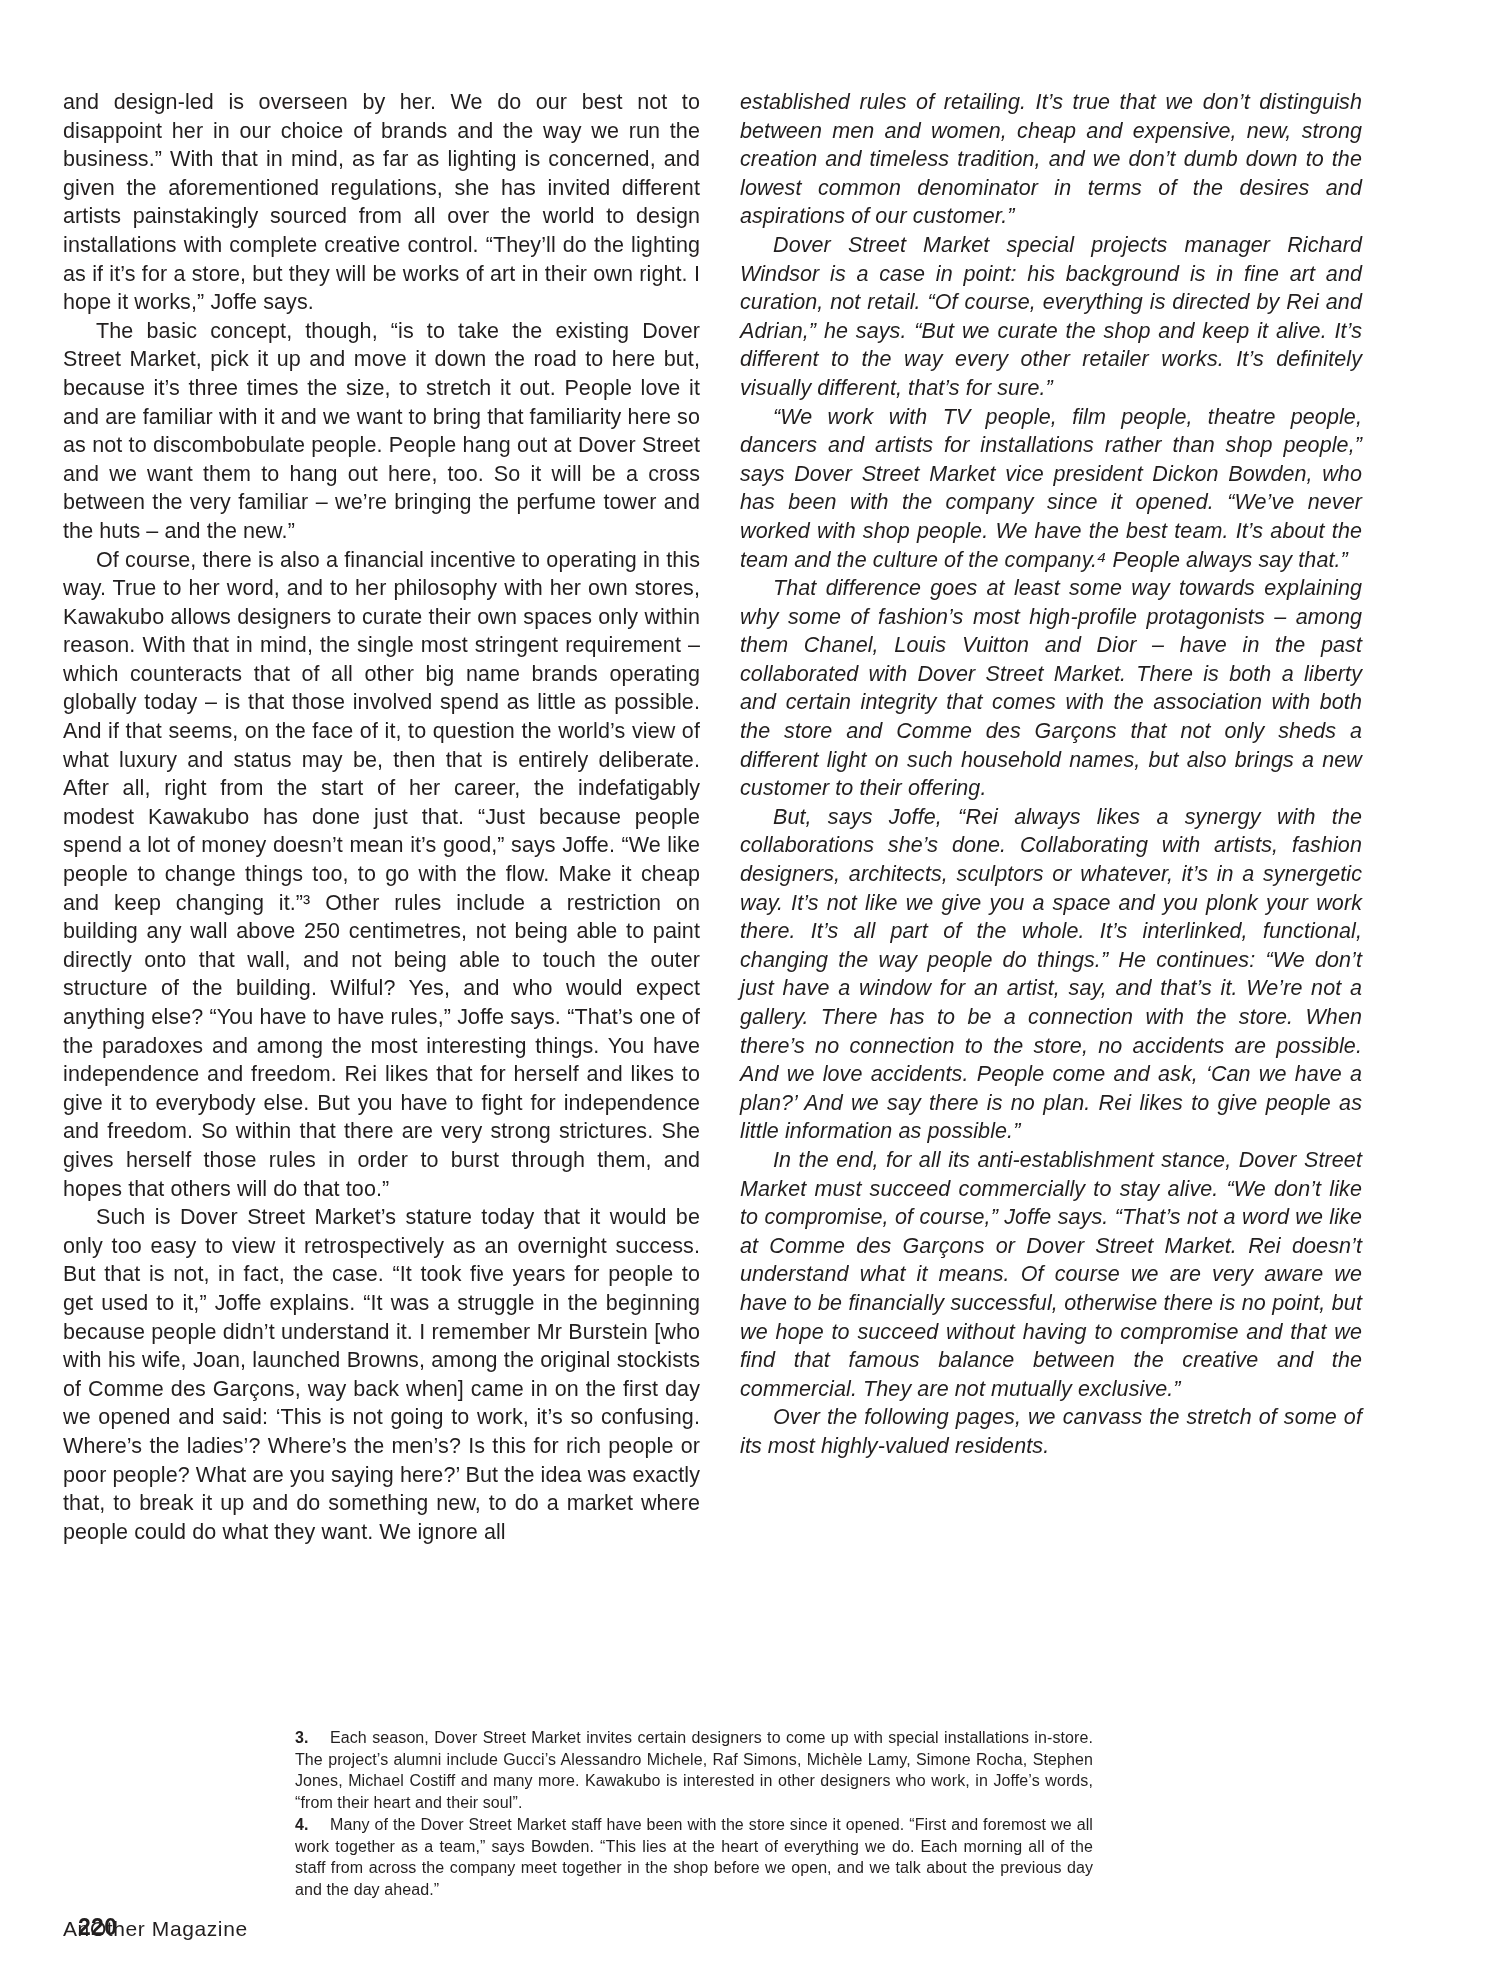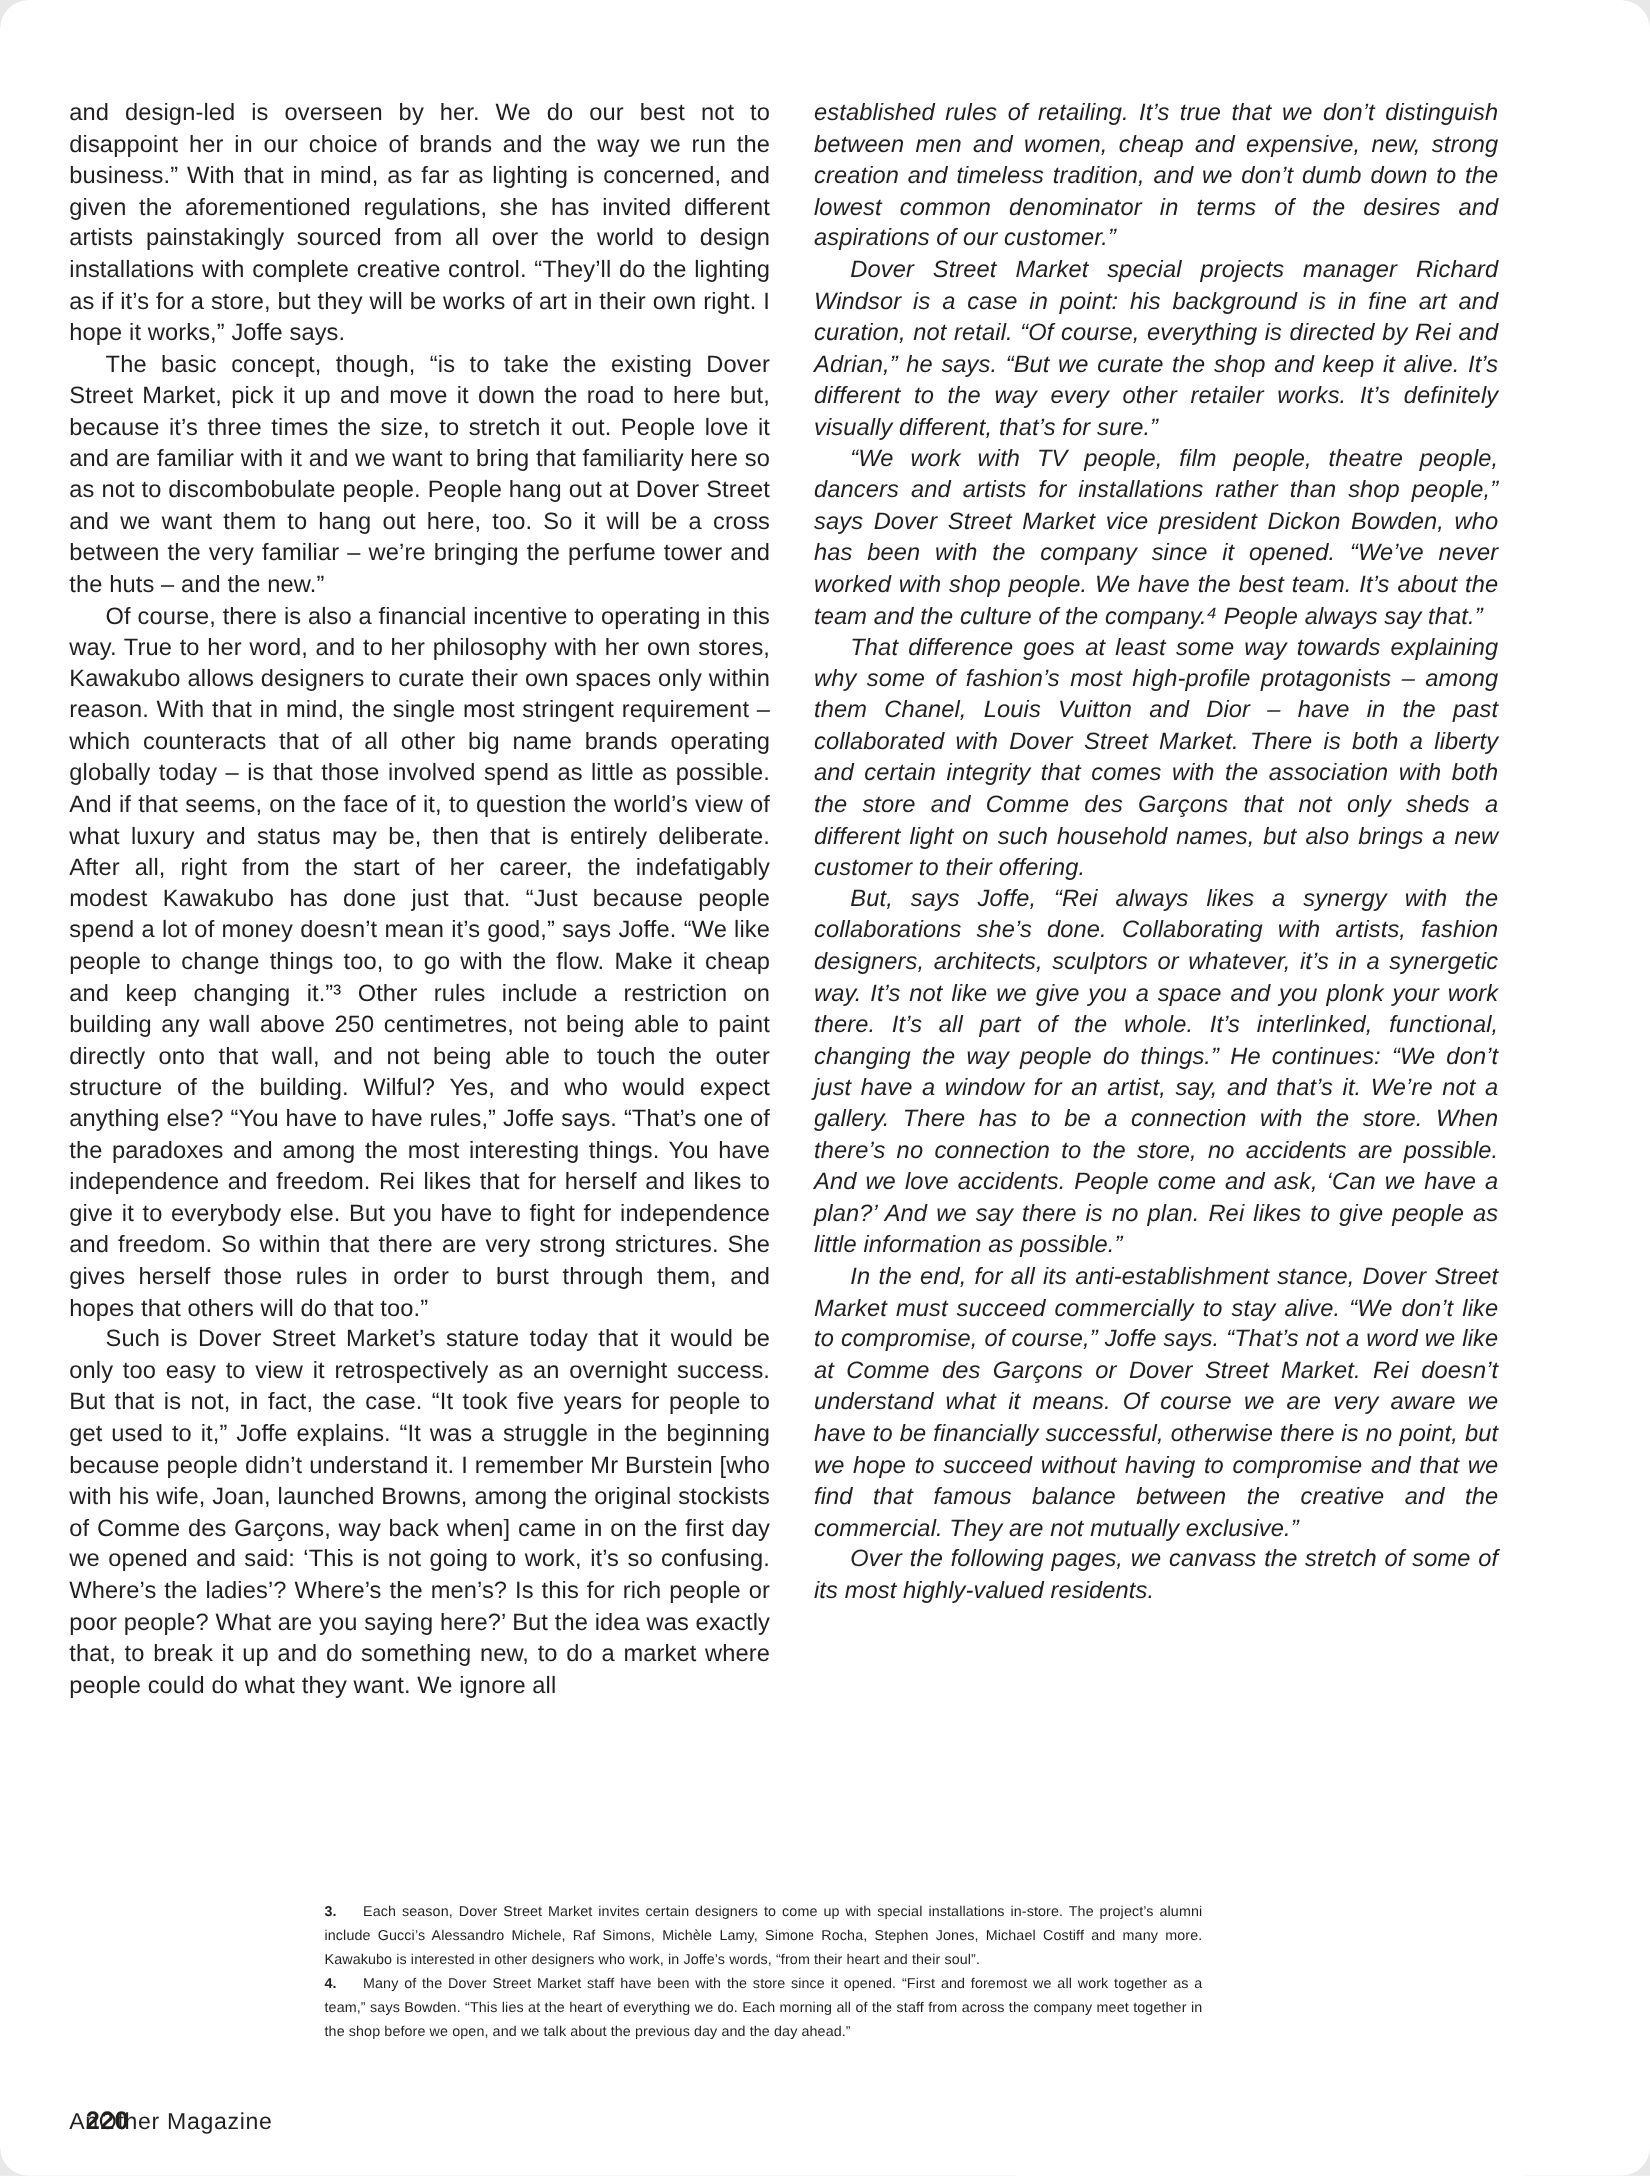--- a/index.html
+++ b/index.html
@@ -1,19 +1,19 @@
 <!DOCTYPE html>
 <html style="--paper: #ffffff; --ink: #221f1f;"><head>
 <meta charset="utf-8">
 <style>
   :root {
     --paper: #ffffff;
     --ink: #221f1f;
   }
-  * { box-sizing: border-box; border-radius: 26px; }
+  * { box-sizing: border-box; }
   html, body { margin: 0; padding: 0; }
   body {
     background: #e8e8e8;
     font-family: "Liberation Sans", "DejaVu Sans", sans-serif;
   }
   .page {
     position: relative;
     width: 1500px;
     height: 1978px;
     margin: 0 auto;
@@ -37,21 +37,21 @@
   }
   .col.left  { width: 637px; }
   .col.right { width: 622px; font-style: italic; }
   .para { margin: 0; }
   .para.indent { text-indent: 33px; }
   .footnotes {
     position: absolute;
     left: 295px;
     top: 1727px;
     width: 798px;
-    font-size: 13px;
+    font-size: 16px;
     line-height: 21.7px;
     text-align: justify;
     letter-spacing: 0.1px;
   }
   .footnote { margin: 0; }
   .fn-num {
     font-weight: bold;
     display: inline-block;
     width: 35px;
   }

